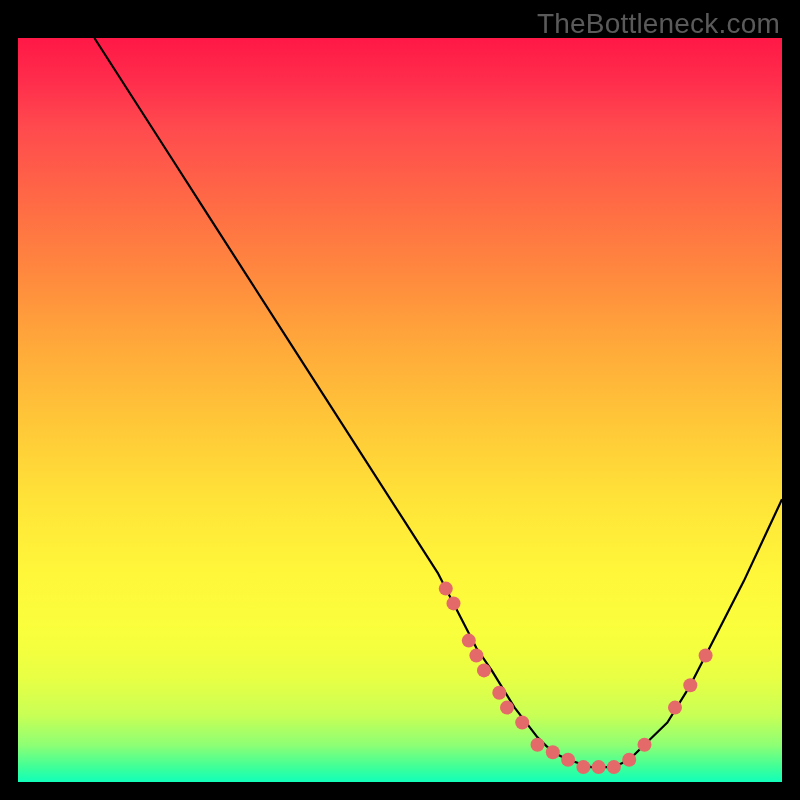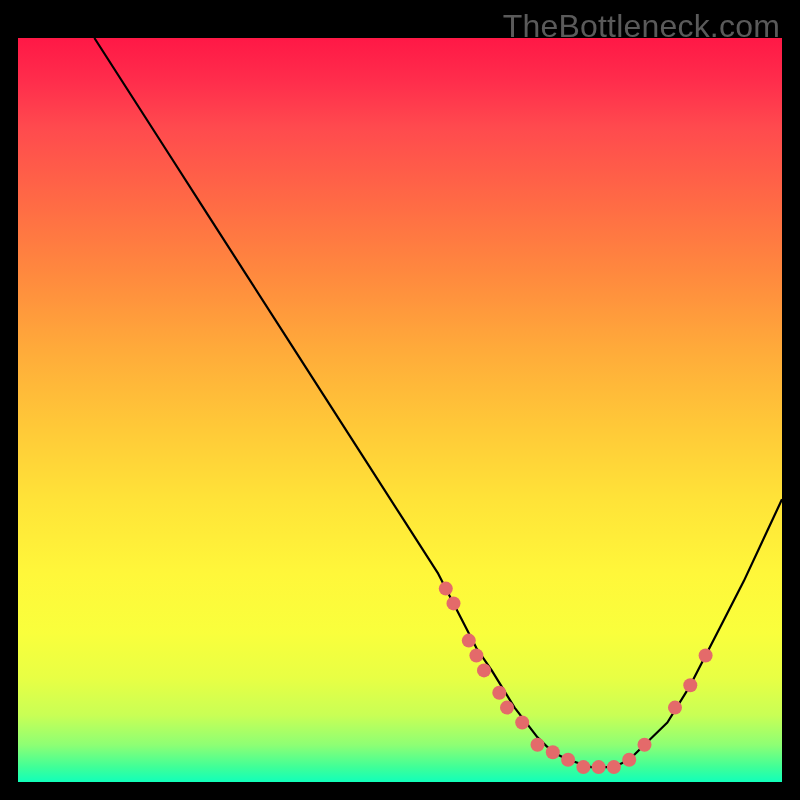--- a/index.html
+++ b/index.html
@@ -32,21 +32,21 @@
       #c9ff55 91%,
       #8eff74 95%,
       #3fff98 98%,
       #11ffba 100%);
   }
   .watermark {
     position: absolute;
     top: 8px;
     right: 20px;
     color: #5a5a5a;
-    font-size: 32px;
+    font-size: 28px;
     font-weight: 500;
     letter-spacing: 0.2px;
     user-select: none;
   }
   svg.plot {
     position: absolute;
     left: 0;
     top: 0;
     width: 764px;
     height: 744px;

